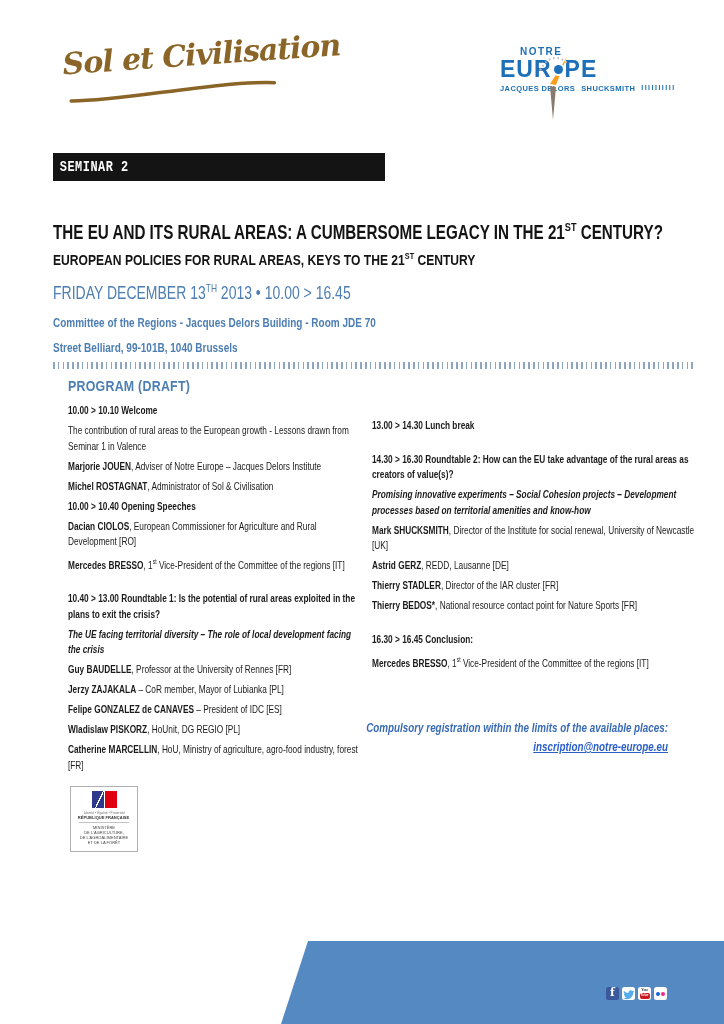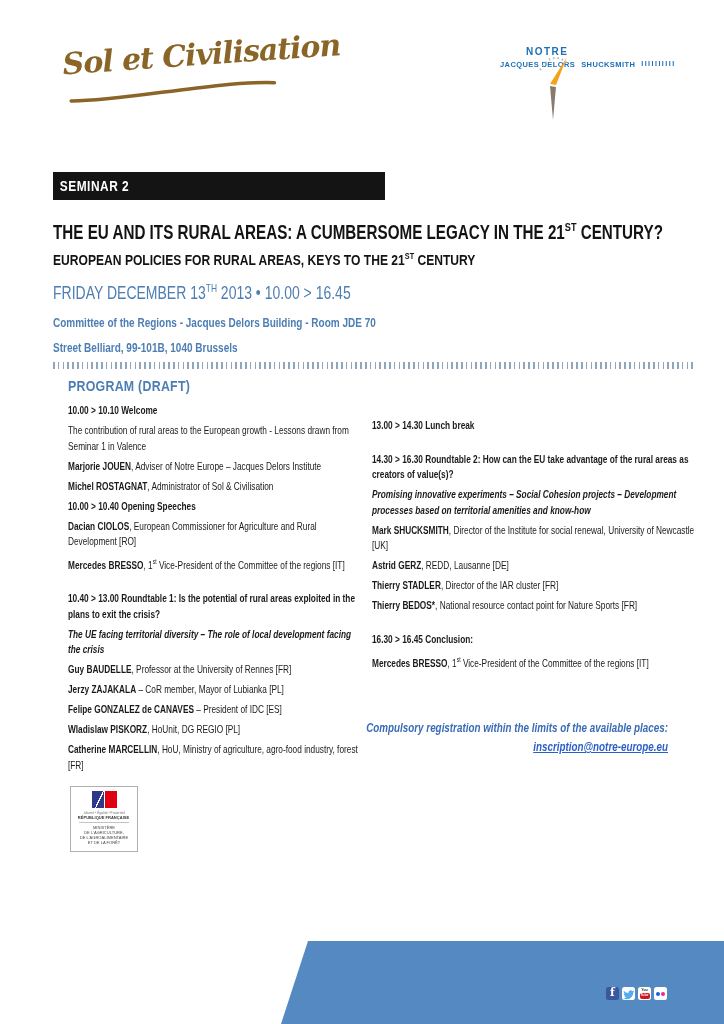--- a/index.html
+++ b/index.html
@@ -6,32 +6,32 @@
   .page{position:relative;width:724px;height:1024px;background:#ffffff;overflow:hidden;
         font-family:"Liberation Sans",sans-serif;color:#161616;margin:0 auto;}
 
   
   .sol-logo{position:absolute;left:64px;top:38px;width:240px;height:84px;transform:rotate(-4deg);}
   .sol-text{font-family:"DejaVu Serif",serif;font-style:italic;font-weight:bold;
             font-size:30px;color:#8a6527;letter-spacing:-1px;white-space:nowrap;}
   .sol-swoosh{position:absolute;left:2px;top:44px;}
 
   .ne-logo{position:absolute;right:52px;top:46px;width:172px;height:86px;}
-  .ne-notre{color:#1d70b7;font-size:10px;font-weight:bold;letter-spacing:1.5px;margin-left:26px;}
+  .ne-notre{color:#1d70b7;font-size:10px;font-weight:bold;letter-spacing:1.5px;margin-left:20px;}
   .ne-europe{color:#1d70b7;font-size:23px;font-weight:bold;letter-spacing:1px;
              display:flex;align-items:center;line-height:24px;}
   .ne-dot{display:inline-block;width:9px;height:9px;border-radius:50%;background:#1d70b7;
           margin:0 2px;box-shadow:0 0 0 2px #fff;position:relative;z-index:2;}
   .ne-sub{color:#1d70b7;font-size:7.5px;font-weight:bold;letter-spacing:.4px;
           display:flex;gap:6px;margin-top:3px;white-space:nowrap;}
   .ne-bars{letter-spacing:1.5px;font-size:7px;}
   .ne-needle{position:absolute;left:36px;top:4px;z-index:1;}
 
   
-  .badge{position:absolute;left:53px;top:172px;width:332px;height:28px;background:#141414;}
+  .badge{position:absolute;left:53px;top:153px;width:332px;height:28px;background:#141414;font-family:Liberation Mono, monospace;}
   .badge span{display:inline-block;color:#fff;font-weight:bold;font-size:14px;line-height:28px;
               padding-left:8px;letter-spacing:.6px;transform:scaleX(.85);transform-origin:left;}
 
   
   .cond{transform-origin:left top;white-space:nowrap;position:absolute;left:53px;}
   .title{top:220px;font-weight:bold;font-size:19.5px;width:900px;transform:scaleX(.78);color:#131313;}
   .subtitle{top:251px;font-weight:bold;font-size:15.5px;width:900px;transform:scaleX(.78);color:#131313;}
   .dateline{top:282px;font-size:17.5px;width:900px;transform:scaleX(.8);color:#4d7eb3;}
   .venue{font-weight:bold;font-size:12.5px;width:900px;transform:scaleX(.8);color:#4d7eb3;}
   .v1{top:316px;} .v2{top:341px;}
@@ -101,20 +101,25 @@
     </svg>
   </div>
 
   <div class="ne-logo">
     <svg class="ne-needle" width="34" height="72" viewBox="0 0 34 72">
       <path d="M4,20 Q16,0 31,13" stroke="#b9b9b9" stroke-width="2" fill="none" stroke-dasharray="1.5,3"></path>
       <polygon points="14,34 31,7 20,35" fill="#f5a11c"></polygon>
       <polygon points="14,36 20,37 17,70" fill="#8a7a6e"></polygon>
     </svg>
     <div class="ne-notre">NOTRE</div>
+    <div class="ne-europe">
+      <span>EUR</span>
+        <span class="ne-dot"></span>
+        <span>PE</span>
+    </div>
     <div class="ne-sub">
       <span>JACQUES DELORS</span>
       <span>SHUCKSMITH</span>
       <span class="ne-bars">IIIIIIIIII</span>
     </div>
   </div>
 
   <div class="badge">
     <span>SEMINAR 2</span>
   </div>

